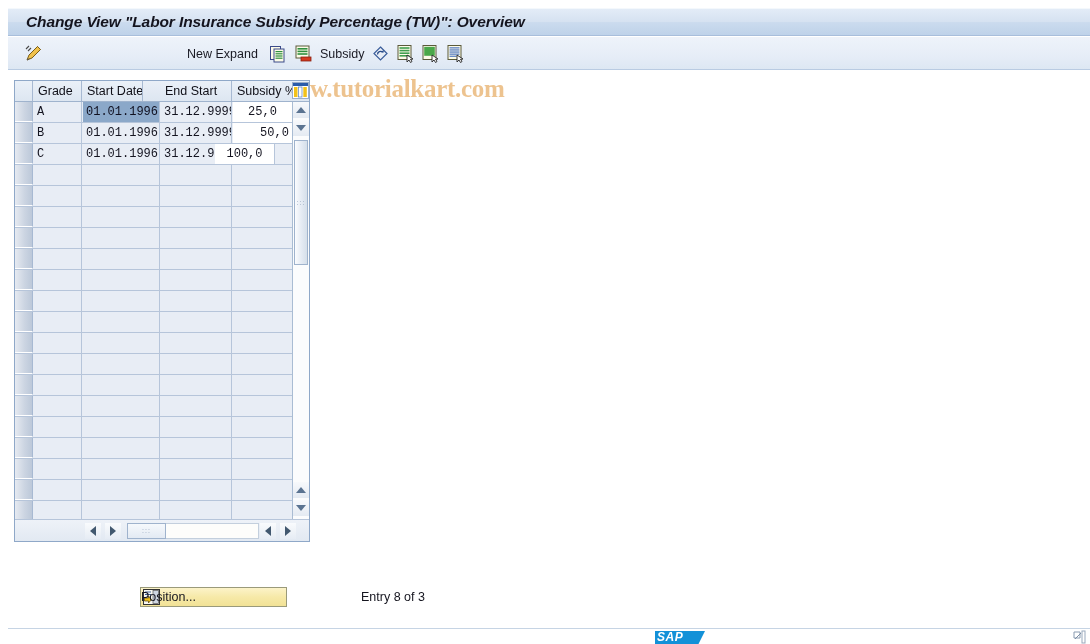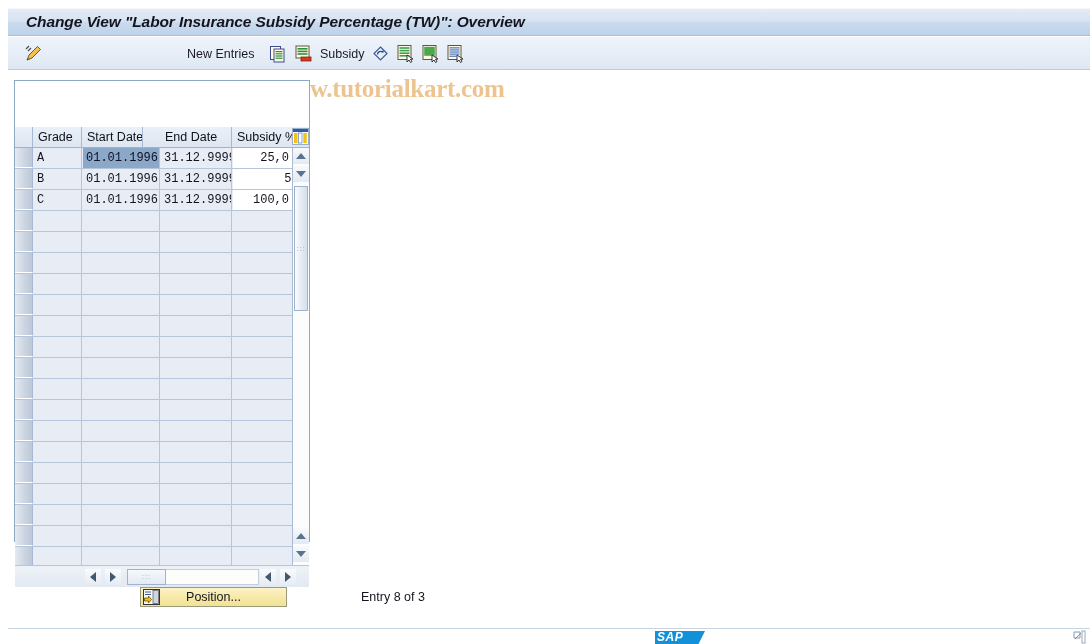--- a/index.html
+++ b/index.html
@@ -89,21 +89,20 @@
     width: 296px; height: 462px;
     background: #ffffff;
     border: 1px solid #8fa8c8;
   }
   .tbl-inner {
     position: absolute;
     left: 0; top: 0;
     width: 294px; height: 460px;
     background: #e8edf5;
     overflow: hidden;
-    margin-top: 46px;
   }
 
   
   .thead {
     position: absolute; left: 0; top: 0;
     width: 294px; height: 21px;
     background: linear-gradient(to bottom,#e9eff7 0%,#dde6f1 100%);
     border-bottom: 1px solid #9fb3cd;
   }
   .th {
@@ -151,21 +150,21 @@
     padding: 0 3px;
     white-space: nowrap;
     overflow: hidden;
     background: #e8edf5;
   }
   .cell.white { background: #ffffff; }
   .cell.sel {
     background: #8ba8c9;
     color: #101020;
   }
-  .cell.right { text-align: right; }
+  .cell.right { text-align: center; }
   .cell.empty { background: #e8edf5; }
 
   
   .vsb {
     position: absolute;
     right: 0px; top: 21px;
     width: 17px; height: 417px;
     background: #fbfcfd;
     border-left: 1px solid #a9bcd3;
   }
@@ -231,21 +230,20 @@
     background: linear-gradient(to bottom,#fcf3c9 0%,#f6e9a8 50%,#f2e296 100%);
     border: 1px solid #9a9a7a;
     cursor: pointer;
   }
   .posbtn-icon {
     position: absolute; left: 2px; top: 1px;
     width: 17px; height: 16px;
   }
   .posbtn-label {
     position: absolute; left: 0; right: 0; top: 2px;
-    text-align: center;
     font-size: 12.5px;
     color: #15151f;
   }
   .entrytext {
     position: absolute;
     left: 361px; top: 590px;
     font-size: 12.5px;
     color: #15151f;
     white-space: nowrap;
   }
@@ -300,21 +298,21 @@
       <svg viewBox="0 0 19 19" width="19" height="19">
         <path d="M3 16 L5 11 L13.5 2.5 L16.5 5.5 L8 14 Z" fill="#f0c14b" stroke="#7a5d18" stroke-width="1"></path>
         <path d="M13.5 2.5 L16.5 5.5" stroke="#7a5d18" stroke-width="1"></path>
         <path d="M3 16 L5.5 14.5" stroke="#555" stroke-width="1"></path>
         <path d="M2 5 L5 2 M4 7 L7 4" stroke="#4a4a4a" stroke-width="1.1" fill="none"></path>
       </svg>
     </div>
 
 
     <div class="tb-item" style="left:179px;">
-      <span>New Entries</span>
+      <span>New Expand</span>
     </div>
 
     <div class="tb-icon" style="left:260px;">
       <svg viewBox="0 0 19 19" width="19" height="19">
         <rect x="2.5" y="2.5" width="10" height="13" fill="#fdfbe8" stroke="#3a4a8a" stroke-width="1"></rect>
         <rect x="6" y="5" width="10" height="13" fill="#fdfbe8" stroke="#3a4a8a" stroke-width="1"></rect>
         <g fill="#2f8f3f">
           <rect x="7.5" y="7" width="7" height="1.2"></rect>
           <rect x="7.5" y="9.2" width="7" height="1.2"></rect>
           <rect x="7.5" y="11.4" width="7" height="1.2"></rect>
@@ -385,21 +383,21 @@
     <div class="watermark">©www.tutorialkart.com</div>
   </div>
 
   <div class="tablectl">
     <div class="tbl-inner">
 
       <div class="thead">
         <div class="th corner" style="left:0; width:18px;"></div>
         <div class="th" style="left:19px; width:48px;">Grade</div>
         <div class="th" style="left:68px; width:60px;">Start Date</div>
-        <div class="th" style="left:146px; width:71px;">End Date</div>
+        <div class="th" style="left:146px; width:71px;">End Start</div>
         <div class="th num" style="left:218px; width:76px; border-right:none;">Subsidy %</div>
 
         <div class="cfg-icon">
           <svg viewBox="0 0 15 15" width="15" height="15">
             <rect x="0" y="0" width="15" height="15" fill="#ffffff"></rect>
             <rect x="0" y="0" width="15" height="3" fill="#2a5caa"></rect>
             <rect x="1" y="4" width="3.5" height="10" fill="#f2c21a"></rect>
             <rect x="5.5" y="4" width="3.5" height="10" fill="#ffffff" stroke="#3a6ab0" stroke-width="0.6"></rect>
             <rect x="10.3" y="4" width="3.5" height="10" fill="#f2c21a"></rect>
           </svg>
@@ -419,21 +417,21 @@
             <div class="cell" style="left: 19px; width: 48px;">B</div>
             <div class="cell" style="left: 68px; width: 77px;">01.01.1996</div>
             <div class="cell" style="left: 146px; width: 71px;">31.12.9999</div>
             <div class="cell right white" style="left: 218px; width: 84px;">50,0</div>
           </div>
           <div class="trow" style="top: 63px;">
             <div class="rowsel"></div>
             <div class="cell" style="left: 19px; width: 48px;">C</div>
             <div class="cell" style="left: 68px; width: 77px;">01.01.1996</div>
             <div class="cell" style="left: 146px; width: 71px;">31.12.9999</div>
-            <div class="cell right white" style="left: 218px; width: 60px;">100,0</div>
+            <div class="cell right white" style="left: 200px; width: 60px;">100,0</div>
           </div>
           <div class="trow" style="top: 84px;">
             <div class="rowsel"></div>
             <div class="cell empty" style="left: 19px; width: 48px;"></div>
             <div class="cell empty" style="left: 68px; width: 77px;"></div>
             <div class="cell empty" style="left: 146px; width: 71px;"></div>
             <div class="cell right empty" style="left: 218px; width: 60px;"></div>
           </div>
           <div class="trow" style="top: 105px;">
             <div class="rowsel"></div>

